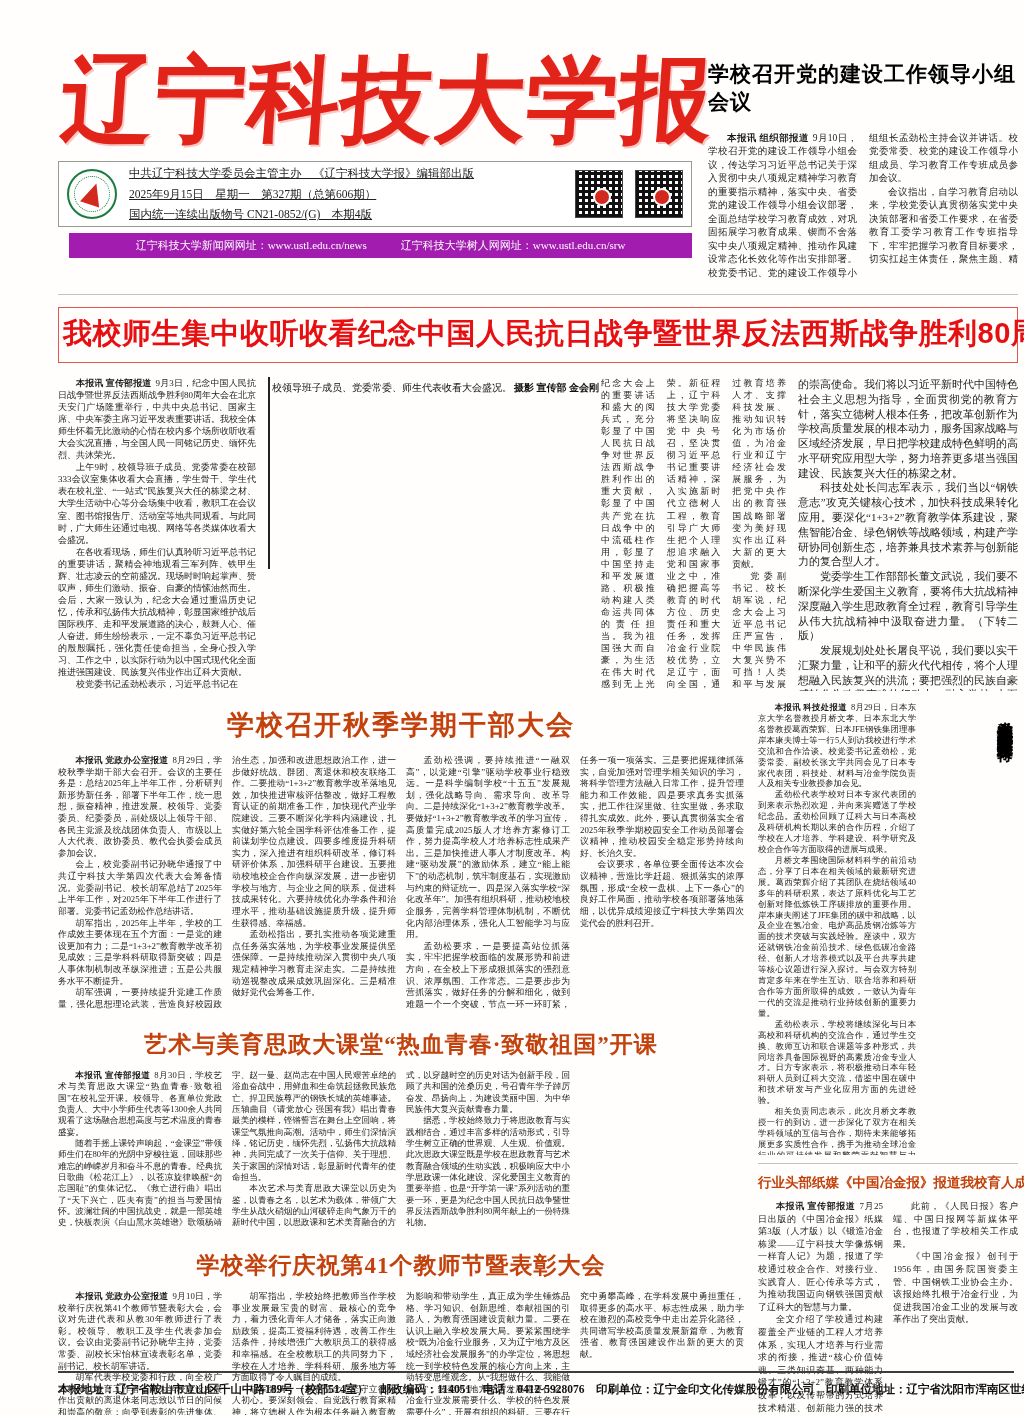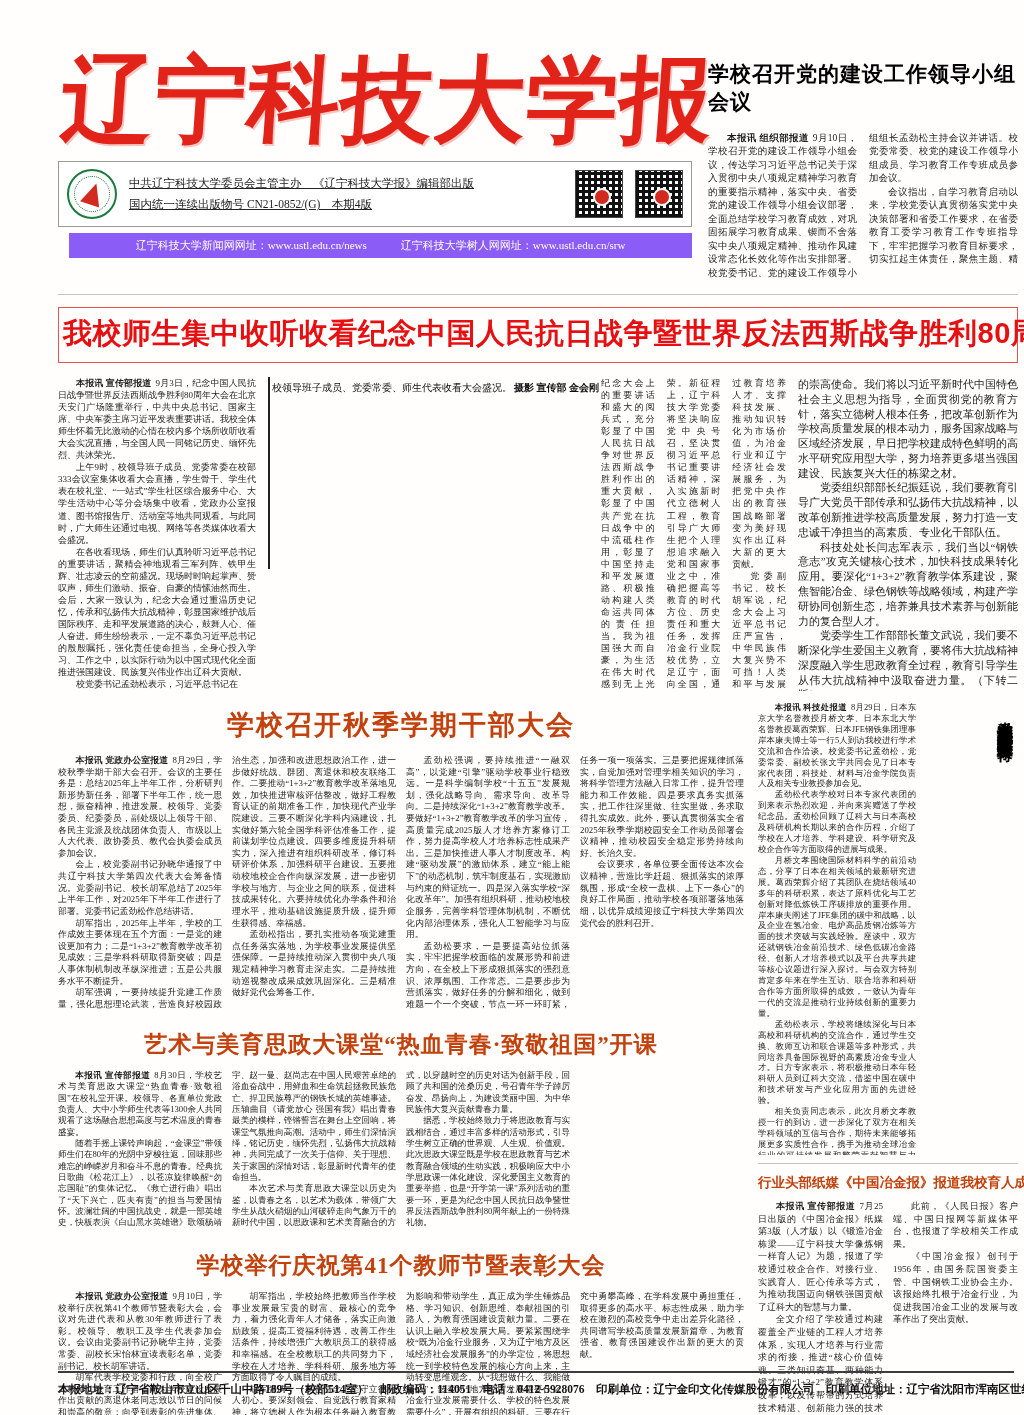--- a/index.html
+++ b/index.html
@@ -22,21 +22,21 @@
                  border-left:10px solid transparent; border-right:10px solid transparent;
                  border-bottom:22px solid #d22a1e; transform:rotate(18deg); }
   .logo:after { content:""; position:absolute; inset:5px; border-radius:50%; border:1px dotted #1d7a40; }
   .info-lines { flex:1; font-size:11.5px; line-height:1.8; color:#222; white-space:nowrap;text-decoration:underline; }
   .qr { width:48px; height:48px; flex:0 0 auto; border:1px solid #444; position:relative;
         background:
           repeating-linear-gradient(0deg,#111 0 3px,transparent 3px 6px),
           repeating-linear-gradient(90deg,#111 0 3px,#fff 3px 6px); }
   .qr:after { content:""; position:absolute; left:17px; top:17px; width:14px; height:14px; border-radius:50%;
               background:#d22a1e; border:2px solid #fff; }
-  .url-bar { margin-top:6px; background:#8b5cf6; color:#fff; font-size:11px; padding:5px 0;
+  .url-bar { margin-top:6px; background:#a21caf; color:#fff; font-size:11px; padding:5px 0;
              display:flex; justify-content:center; gap:34px; white-space:nowrap;margin-left:11px; }
 
   .tr-article { flex:1; padding-top:10px; min-width:0; }
   .tr-title { font-family:"Liberation Sans","DejaVu Sans",sans-serif; font-weight:bold; font-size:21px;
               text-align:left; letter-spacing:1px; color:#000; }
   .tr-body { margin-top:16px; height:150px; column-count:2; column-gap:12px; column-fill:auto;
              overflow:hidden; font-size:9.5px; line-height:1.42; text-align:justify; }
 
   .rule { border-top:1px solid #c4c2bc; margin:12px 0 0 0; }
 
@@ -114,20 +114,21 @@
 
 <div class="page">
 
   <div class="top-band">
     <div class="masthead">
       <div class="paper-title">辽宁科技大学报</div>
       <div class="info-box">
         <div class="logo"></div>
         <div class="info-lines">
           <div>中共辽宁科技大学委员会主管主办　《辽宁科技大学报》编辑部出版</div>
+          <div>2025年9月15日　星期一　第327期（总第606期）</div>
           <div>国内统一连续出版物号 CN21-0852/(G)　本期4版</div>
         </div>
         <div class="qr"></div>
         <div class="qr"></div>
       </div>
       <div class="url-bar">
         <span>辽宁科技大学新闻网网址：www.ustl.edu.cn/news</span>
         <span>辽宁科技大学树人网网址：www.ustl.edu.cn/srw</span>
       </div>
     </div>
@@ -143,21 +144,21 @@
 
   <div class="rule"></div>
 
   <div class="main-headline-box">
     <div class="main-headline">我校师生集中收听收看纪念中国人民抗日战争暨世界反法西斯战争胜利80周年大会</div>
   </div>
 
   <div class="main-article">
     <div class="ma-col1 bt">
       <p class="lead"><b class="byline-b">本报讯 宣传部报道</b><span>9月3日，纪念中国人民抗日战争暨世界反法西斯战争胜利80周年大会在北京天安门广场隆重举行，中共中央总书记、国家主席、中央军委主席习近平发表重要讲话。我校全体师生怀着无比激动的心情在校内多个场所收听收看大会实况直播，与全国人民一同铭记历史、缅怀先烈、共沐荣光。</span></p>
-      <p>上午9时，校领导班子成员、党委常委在校部333会议室集体收看大会直播，学生骨干、学生代表在校礼堂、“一站式”学生社区综合服务中心、大学生活动中心等分会场集中收看，党政办公室报道、图书馆报告厅、活动室等地共同观看。与此同时，广大师生还通过电视、网络等各类媒体收看大会盛况。</p>
+      <p>上午9时，校领导班子成员、党委常委在校部333会议室集体收看大会直播，学生骨干、学生代表在校礼堂、“一站式”民族复兴大任的栋梁之材、大学生活动中心等分会场集中收看，教职工在会议室、图书馆报告厅、活动室等地共同观看。与此同时，广大师生还通过电视、网络等各类媒体收看大会盛况。</p>
         <p>在各收看现场，师生们认真聆听习近平总书记的重要讲话，聚精会神地观看三军列阵、铁甲生辉、壮志凌云的空前盛况。现场时时响起掌声、赞叹声，师生们激动、振奋、自豪的情愫油然而生。会后，大家一致认为，纪念大会通过重温历史记忆，传承和弘扬伟大抗战精神，彰显国家维护战后国际秩序、走和平发展道路的决心，鼓舞人心、催人奋进。师生纷纷表示，一定不辜负习近平总书记的殷殷嘱托，强化责任使命担当，全身心投入学习、工作之中，以实际行动为以中国式现代化全面推进强国建设、民族复兴伟业作出辽科大贡献。</p>
         <p>校党委书记孟劲松表示，习近平总书记在</p>
     </div>
 
     <div class="ma-center">
       <div class="ma-photo">
         <div class="photo-meeting">
           <div class="banner"></div>
           <div class="screen"></div>
           <div class="table"></div>
@@ -172,21 +173,20 @@
         <span>校领导班子成员、党委常委、师生代表收看大会盛况。</span><b>摄影 宣传部 金会刚</b>
       </div>
       <div class="ma-mid bt">
         <p class="cont">纪念大会上的重要讲话和盛大的阅兵式，充分彰显了中国人民抗日战争对世界反法西斯战争胜利作出的重大贡献，彰显了中国共产党在抗日战争中的中流砥柱作用，彰显了中国坚持走和平发展道路、积极推动构建人类命运共同体的责任担当。我为祖国强大而自豪，为生活在伟大时代感到无上光荣。新征程上，辽宁科技大学党委将坚决响应党中央号召，坚决贯彻习近平总书记重要讲话精神，深入实施新时代立德树人工程，教育引导广大师生把个人理想追求融入党和国家事业之中，准确把握高等教育的时代方位、历史责任和重大任务，发挥冶金行业院校优势，立足辽宁，面向全国，通过教育培养人才、支撑科技发展、推动知识转化为市场价值，为冶金行业和辽宁经济社会发展服务，为把党中央作出的教育强国战略部署变为美好现实作出辽科大新的更大贡献。</p>
         <p>党委副书记、校长胡军说，纪念大会上习近平总书记庄严宣告，中华民族伟大复兴势不可挡！人类和平与发展的崇高事业必将胜利！听了习近平总书记的重要讲话，目睹了盛大阅兵的气壮山河，我感受到了国家的强大实力和人民的自豪，深受鼓舞、倍感振奋。身为高校校长，我更深感“为党育人、为国育才”</p>
       </div>
     </div>
 
     <div class="ma-right bt">
       <p class="cont">的崇高使命。我们将以习近平新时代中国特色社会主义思想为指导，全面贯彻党的教育方针，落实立德树人根本任务，把改革创新作为学校高质量发展的根本动力，服务国家战略与区域经济发展，早日把学校建成特色鲜明的高水平研究应用型大学，努力培养更多堪当强国建设、民族复兴大任的栋梁之材。</p>
-      <p>党委组织部部长纪振廷说，我们要教育引导广大党员干部传承和弘扬伟大抗战精神，以改革创新推进学校高质量发展，努力打造一支忠诚干净担当的高素质、专业化干部队伍。</p>
         <p>科技处处长闫志军表示，我们当以“钢铁意志”攻克关键核心技术，加快科技成果转化应用。要深化“1+3+2”教育教学体系建设，聚焦智能冶金、绿色钢铁等战略领域，构建产学研协同创新生态，培养兼具技术素养与创新能力的复合型人才。</p>
         <p>党委学生工作部部长董文武说，我们要不断深化学生爱国主义教育，要将伟大抗战精神深度融入学生思政教育全过程，教育引导学生从伟大抗战精神中汲取奋进力量。（下转二版）</p>
         <p>发展规划处处长屠良平说，我们要以实干汇聚力量，让和平的薪火代代相传，将个人理想融入民族复兴的洪流；要把强烈的民族自豪感转化为攻坚克难的行动力，融入学校“十五五”发展蓝图规划中，为建设教育强国、科技强国、人才强国贡献力量。</p>
     </div>
   </div>
 
   <div class="content-cols">
 
     <div class="left-col">
 

